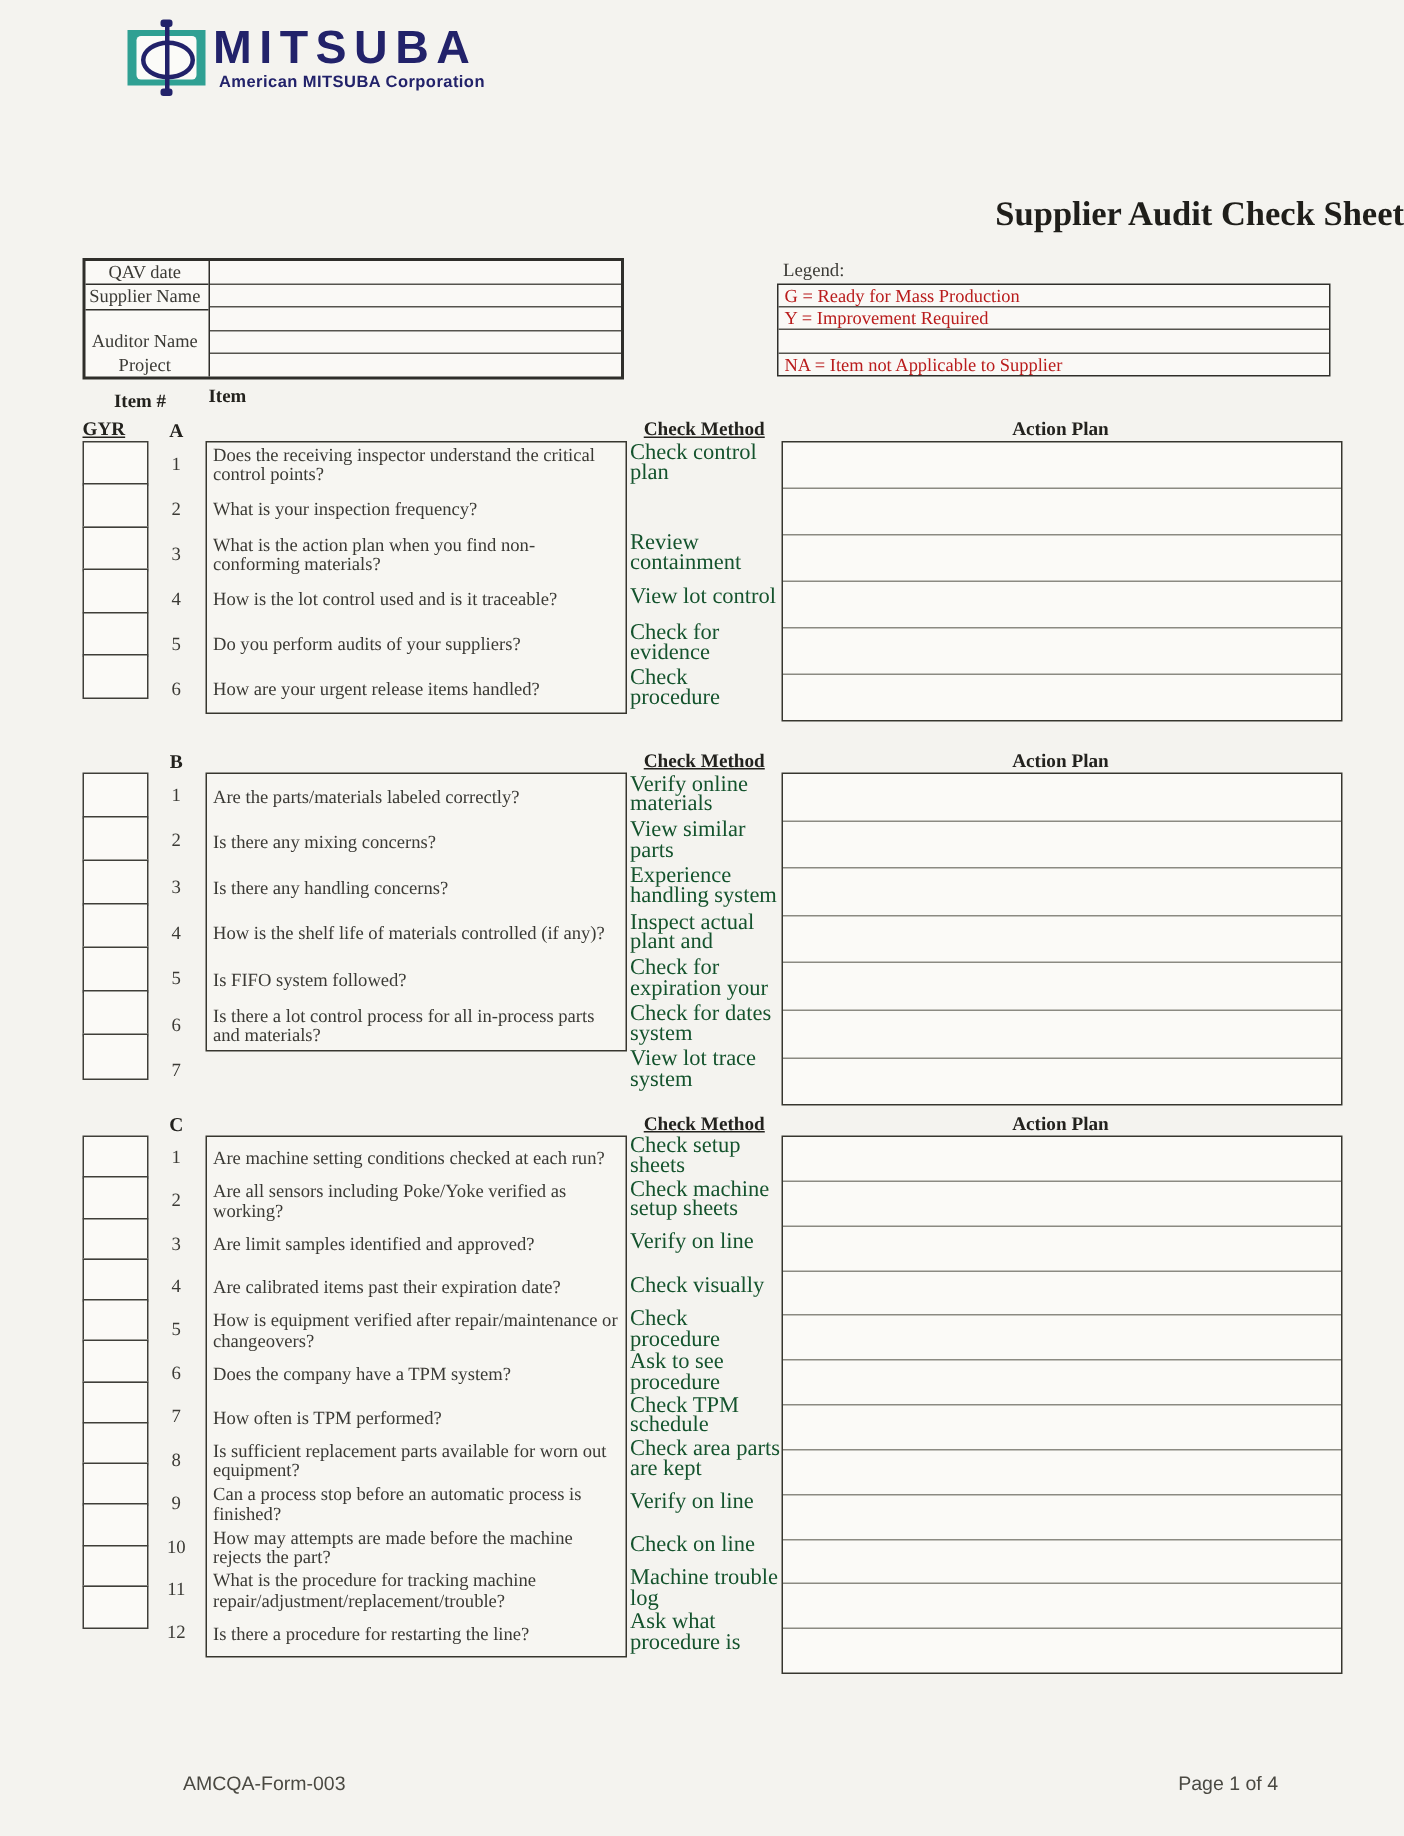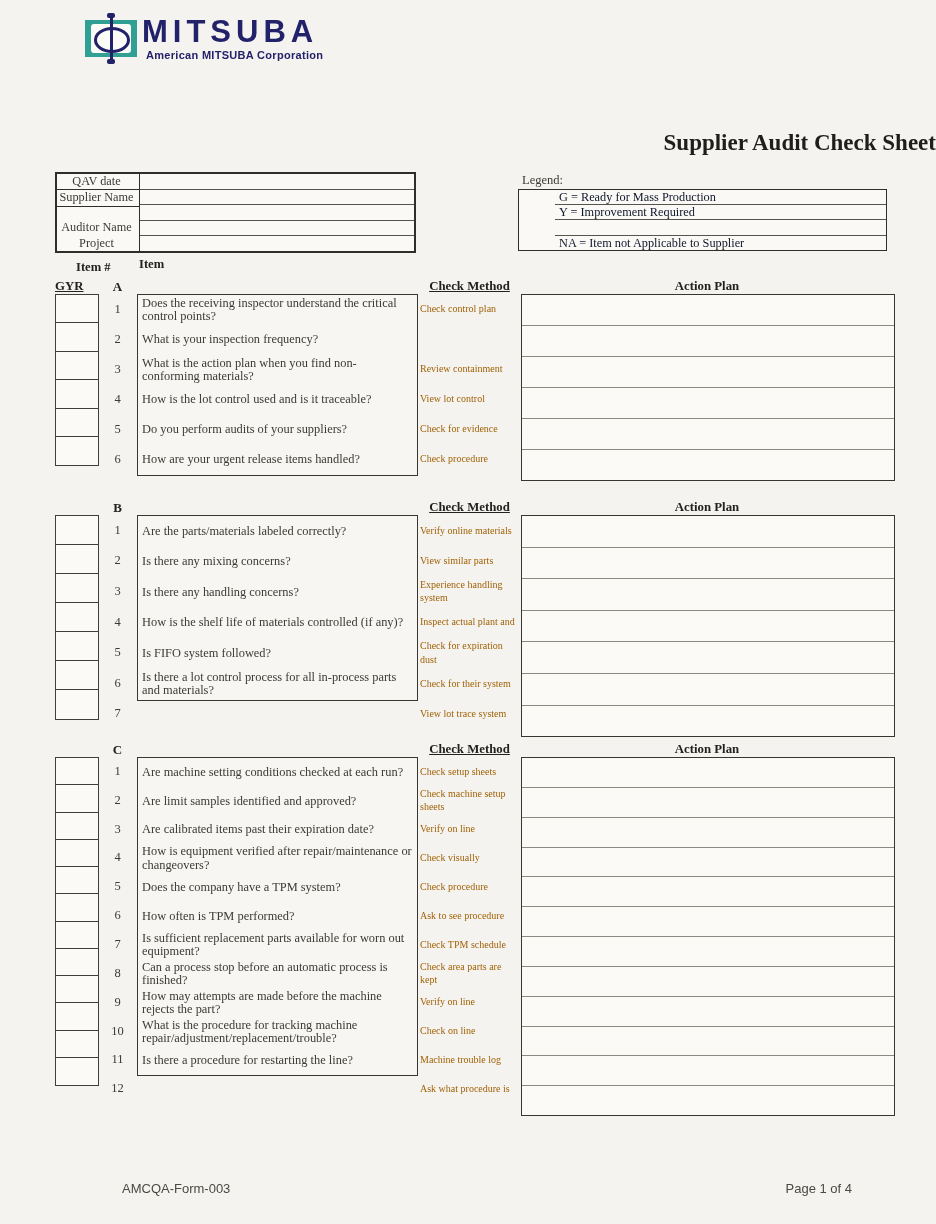--- a/index.html
+++ b/index.html
@@ -25,36 +25,36 @@
   #info-table .lab-col{width:82px;display:flex;flex-direction:column;}
   #info-table .val-col{flex:1;border-left:1px solid #2f2e2a;display:flex;flex-direction:column;}
   #info-table .lab-cell{height:15.4px;font-size:12.3px;text-align:center;padding-right:3px;line-height:15.4px;color:#3b3a35;}
   #info-table .lab-col .lab-cell:nth-child(1),
   #info-table .lab-col .lab-cell:nth-child(2){border-bottom:1px solid #2f2e2a;}
   #info-table .val-cell{height:15.4px;border-bottom:1px solid #55544e;}
   #info-table .val-cell:last-child{border-bottom:none;}
   
   #legend-label{position:absolute;left:522px;top:173px;font-size:12.5px;color:#3b3a35;}
   #legend-table{position:absolute;left:518px;top:189px;width:369px;border:1.5px solid #2f2e2a;box-sizing:border-box;background:#faf9f6;}
-  #legend-table .legend-row{height:14.2px;font-size:12.3px;line-height:14.2px;padding-left:4px;border-bottom:1px solid #55544e;color:#0f172a;margin-left:36px;}
+  #legend-table .legend-row{height:14.2px;font-size:12.3px;line-height:14.2px;padding-left:4px;border-bottom:1px solid #55544e;color:#b91c1c;}
   #legend-table .legend-row:last-child{border-bottom:none;}
   
   .section{position:absolute;left:0;width:936px;}
   .sec-letter{position:absolute;left:98px;width:39px;top:0;text-align:center;font-weight:bold;font-size:13px;color:#23221e;}
   .check-head{position:absolute;left:418px;width:103px;top:0;text-align:center;font-weight:bold;font-size:12.8px;text-decoration:underline;color:#23221e;}
   .action-head{position:absolute;left:521px;width:372px;top:0;text-align:center;font-weight:bold;font-size:12.8px;color:#23221e;}
   .gyr-stack{position:absolute;left:55px;top:15px;width:44px;}
   .gyr-box{box-sizing:border-box;height:var(--rh);background:#fbfaf7;border:1.6px solid #3f3e39;margin-top:-1.6px;}
   .gyr-box:first-child{margin-top:0;}
   .num-stack{position:absolute;left:98px;top:15px;width:39px;}
   .row-num{height:var(--rh);display:flex;align-items:center;justify-content:center;font-size:12.5px;color:#3b3a35;}
   .item-box{position:absolute;left:137px;top:15px;width:279px;border:1.8px solid #37362f;box-sizing:content-box;background:#f7f6f2;}
   .item-cell{height:var(--rh);display:flex;align-items:center;padding:0 4px;font-size:12.4px;line-height:13.5px;color:#3b3a35;}
   .check-stack{position:absolute;left:420px;top:15px;width:100px;}
-  .check-cell{height:var(--rh);display:flex;align-items:center;font-size:10px;line-height:13.5px;color:#a16207;}
+  .check-cell{height:var(--rh);display:flex;align-items:center;font-size:15px;line-height:13.5px;color:#14532d;}
   .action-table{position:absolute;left:521px;top:15px;width:372px;border:1.8px solid #37362f;box-sizing:content-box;background:#fbfaf7;}
   .action-row{height:var(--rh);border-top:1px solid #8b8a82;}
   .action-row:first-child{border-top:none;}
   
   #hdr-item-num{position:absolute;left:76px;top:260px;font-weight:bold;font-size:12.6px;color:#23221e;}
   #hdr-item{position:absolute;left:139px;top:257px;font-weight:bold;font-size:12.6px;color:#23221e;}
   #hdr-gyr{position:absolute;left:55px;top:279px;width:44px;font-weight:bold;font-size:12.8px;text-decoration:underline;color:#23221e;}
   
   .footer-text{position:absolute;top:1181px;font-family:"Liberation Sans",sans-serif;font-size:13px;color:#4a4942;margin-left:42px;}
   #footer-form{left:80px;} #footer-page{right:84px;}
@@ -179,22 +179,22 @@
         <div class="item-cell">Is there any handling concerns?</div>
         <div class="item-cell">How is the shelf life of materials controlled (if any)?</div>
         <div class="item-cell">Is FIFO system followed?</div>
         <div class="item-cell">Is there a lot control process for all in-process parts and materials?</div>
       </div>
     <div class="check-stack">
         <div class="check-cell">Verify online materials</div>
         <div class="check-cell">View similar parts</div>
         <div class="check-cell">Experience handling system</div>
         <div class="check-cell">Inspect actual plant and</div>
-        <div class="check-cell">Check for expiration dust</div>
-        <div class="check-cell">Check for their system</div>
+        <div class="check-cell">Check for expiration your</div>
+        <div class="check-cell">Check for dates system</div>
         <div class="check-cell">View lot trace system</div>
       </div>
     <div class="action-table">
         <div class="action-row"></div>
         <div class="action-row"></div>
         <div class="action-row"></div>
         <div class="action-row"></div>
         <div class="action-row"></div>
         <div class="action-row"></div>
         <div class="action-row"></div>
@@ -228,20 +228,21 @@
         <div class="row-num">6</div>
         <div class="row-num">7</div>
         <div class="row-num">8</div>
         <div class="row-num">9</div>
         <div class="row-num">10</div>
         <div class="row-num">11</div>
         <div class="row-num">12</div>
       </div>
     <div class="item-box">
         <div class="item-cell">Are machine setting conditions checked at each run?</div>
+        <div class="item-cell">Are all sensors including Poke/Yoke verified as working?</div>
         <div class="item-cell">Are limit samples identified and approved?</div>
         <div class="item-cell">Are calibrated items past their expiration date?</div>
         <div class="item-cell">How is equipment verified after repair/maintenance or changeovers?</div>
         <div class="item-cell">Does the company have a TPM system?</div>
         <div class="item-cell">How often is TPM performed?</div>
         <div class="item-cell">Is sufficient replacement parts available for worn out equipment?</div>
         <div class="item-cell">Can a process stop before an automatic process is finished?</div>
         <div class="item-cell">How may attempts are made before the machine rejects the part?</div>
         <div class="item-cell">What is the procedure for tracking machine repair/adjustment/replacement/trouble?</div>
         <div class="item-cell">Is there a procedure for restarting the line?</div>

